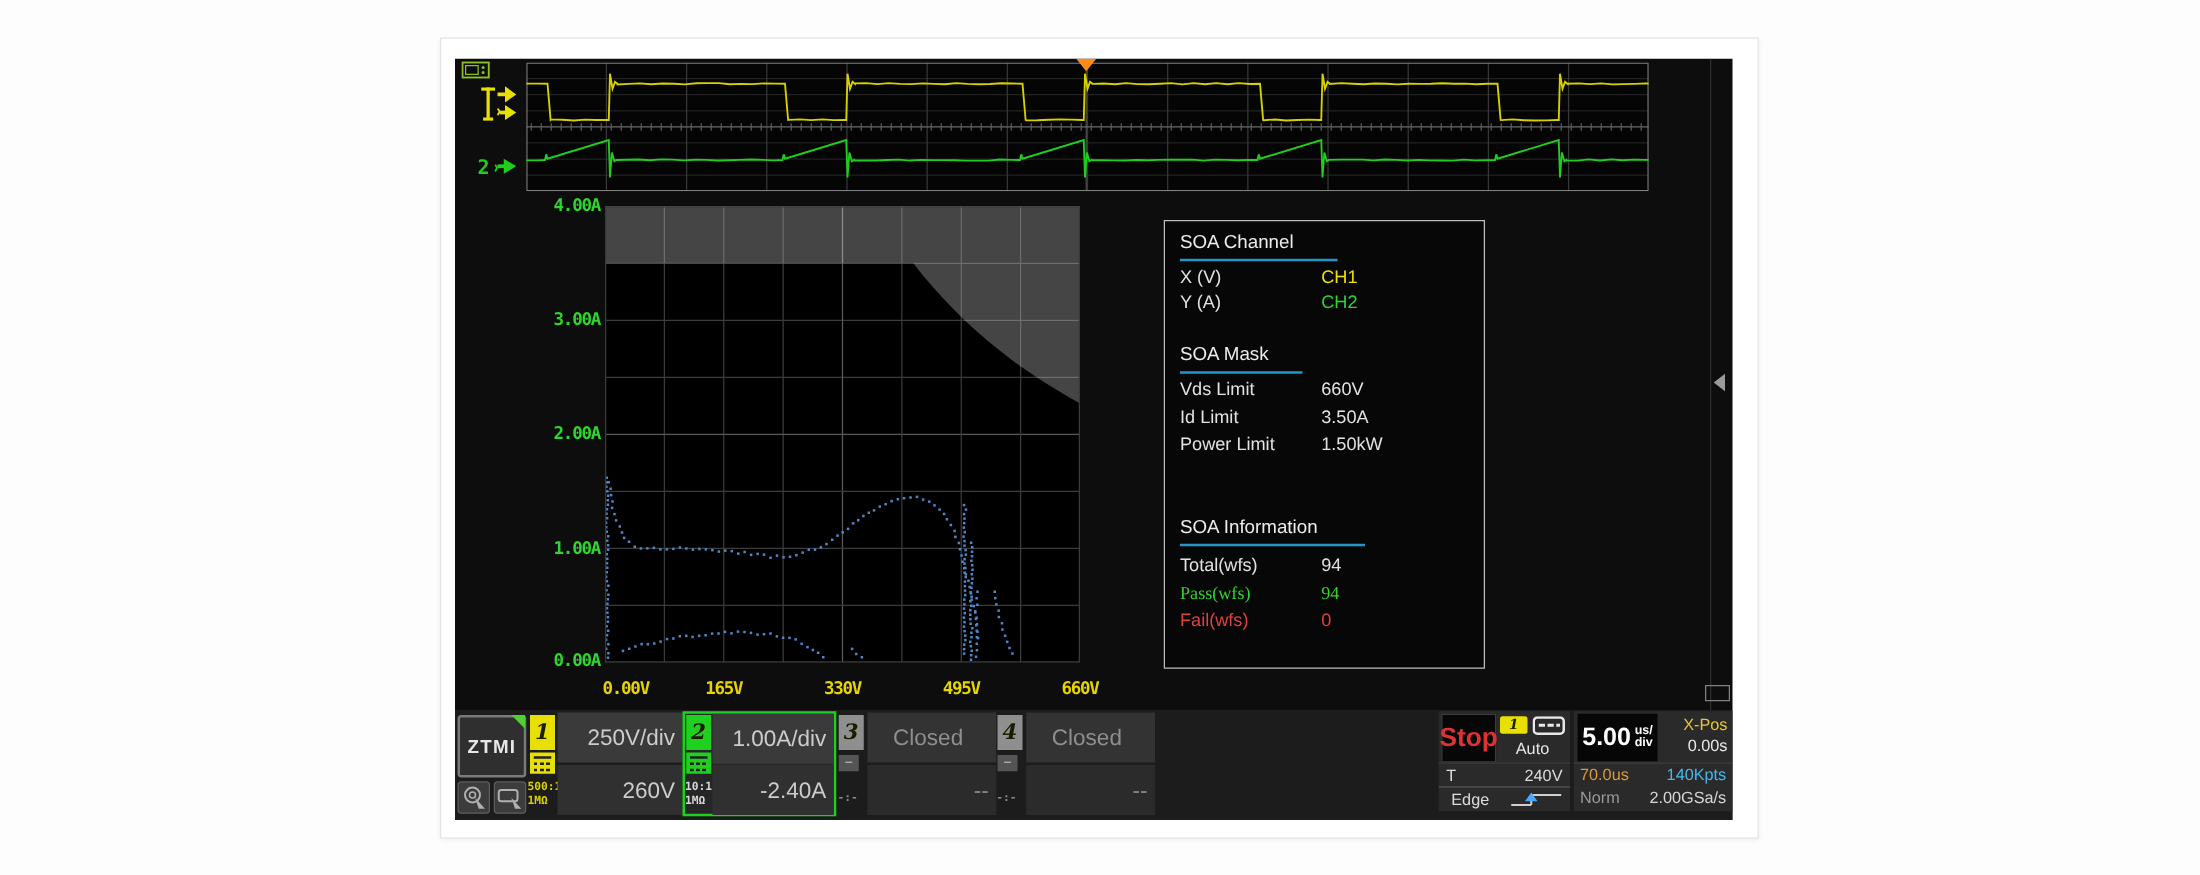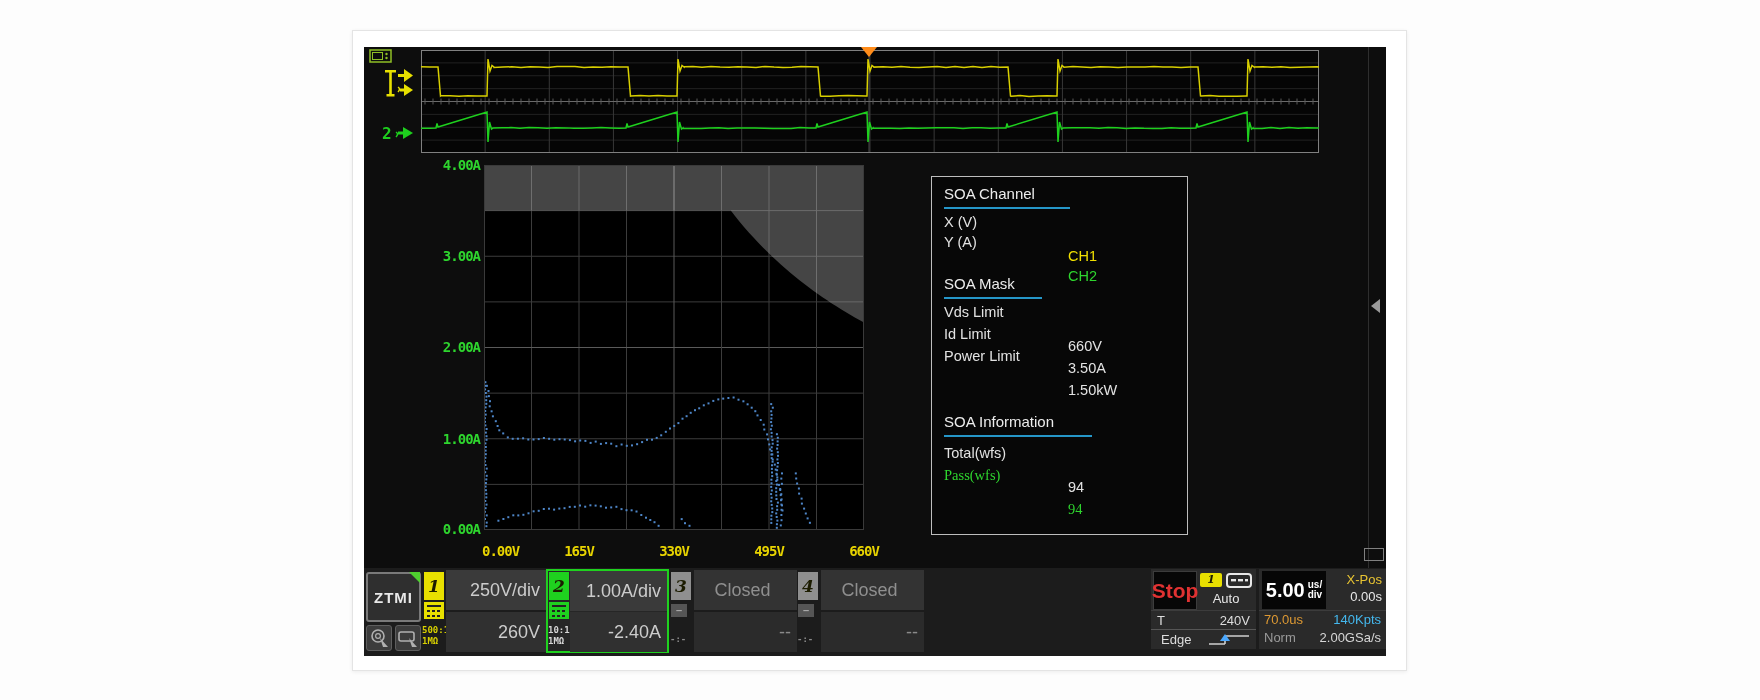--- a/index.html
+++ b/index.html
@@ -13,21 +13,21 @@
   .ylab{position:absolute;width:76px;height:16px;text-align:right;color:#2ed52e;
         font:bold 14px "DejaVu Sans Mono",monospace;letter-spacing:-1px;}
   .xlab{position:absolute;height:15px;color:#e8d400;font:bold 14px "DejaVu Sans Mono",monospace;letter-spacing:-1px;}
   
   #soa-panel{position:absolute;left:567px;top:129px;width:257px;height:359px;background:#070707;
              border:1px solid #bdbdbd;box-sizing:border-box;}
   .soa-h{position:absolute;left:12px;color:#ececec;font-size:15px;}
   .soa-u{position:absolute;left:12px;height:2px;background:#2596c8;}
   .soa-row{position:absolute;left:0;width:100%;height:20px;font-size:14.5px;}
   .soa-row .l{position:absolute;left:12px;color:#e2e2e2;}
-  .soa-row .v{position:absolute;left:136px;color:#e2e2e2;margin-top:34px;}
+  .soa-row .v{position:absolute;left:125px;color:#e2e2e2;}
   .c-ch1{color:#f0e000 !important;} .c-ch2{color:#2ed52e !important;}
   .c-pass{color:#2ed52e !important;font-family:Liberation Serif, serif;} .c-fail{color:#e04040 !important;} .c-res{color:#30b4e8 !important;}
   
   #bottom-bar{position:absolute;left:0;top:521px;width:1022px;height:88px;background:#1c1c1c;}
   .blk{position:absolute;background:#2c2c2c;}
   .valcol{position:absolute;width:100px;height:82px;}
   .valrow{position:absolute;left:0;width:100%;height:40px;color:#cccccc;font-size:18px;
           display:flex;align-items:center;justify-content:flex-end;padding-right:6px;box-sizing:border-box;}
   .badge{position:absolute;width:20px;height:28px;display:flex;align-items:center;justify-content:center;
          font:bold italic 17px "DejaVu Serif",serif;color:#1c1c00;}
@@ -554,20 +554,24 @@
       <div class="soa-h" style="top:236px">SOA Information</div>
       <div class="soa-u" style="top:258px;width:148px"></div>
       <div class="soa-row" style="top:268px">
         <span class="l">Total(wfs)</span>
         <span class="v">94</span>
           </div>
       <div class="soa-row" style="top:290px">
         <span class="l c-pass">Pass(wfs)</span>
         <span class="v c-pass">94</span>
           </div>
+      <div class="soa-row" style="top:312px">
+        <span class="l c-fail">Fail(wfs)</span>
+        <span class="v c-fail">0</span>
+          </div>
     </div>
 
     <div class="abs" style="left:1004px;top:0;width:1px;height:609px;background:#2e2e2e"></div>
     <div class="abs" style="left:1007px;top:252px;width:0;height:0;border-top:7px solid transparent;border-bottom:7px solid transparent;border-right:9px solid #9a9a9a;"></div>
     <div class="abs" style="left:1000px;top:501px;width:18px;height:11px;border:1px solid #808080;"></div>
 
     <div id="bottom-bar">
 
       <div id="logo-tile">ZTMI</div>
       <div class="abs" style="left:45px;top:4px;width:0;height:0;border-left:11px solid transparent;border-top:11px solid #4fd12f;"></div>

